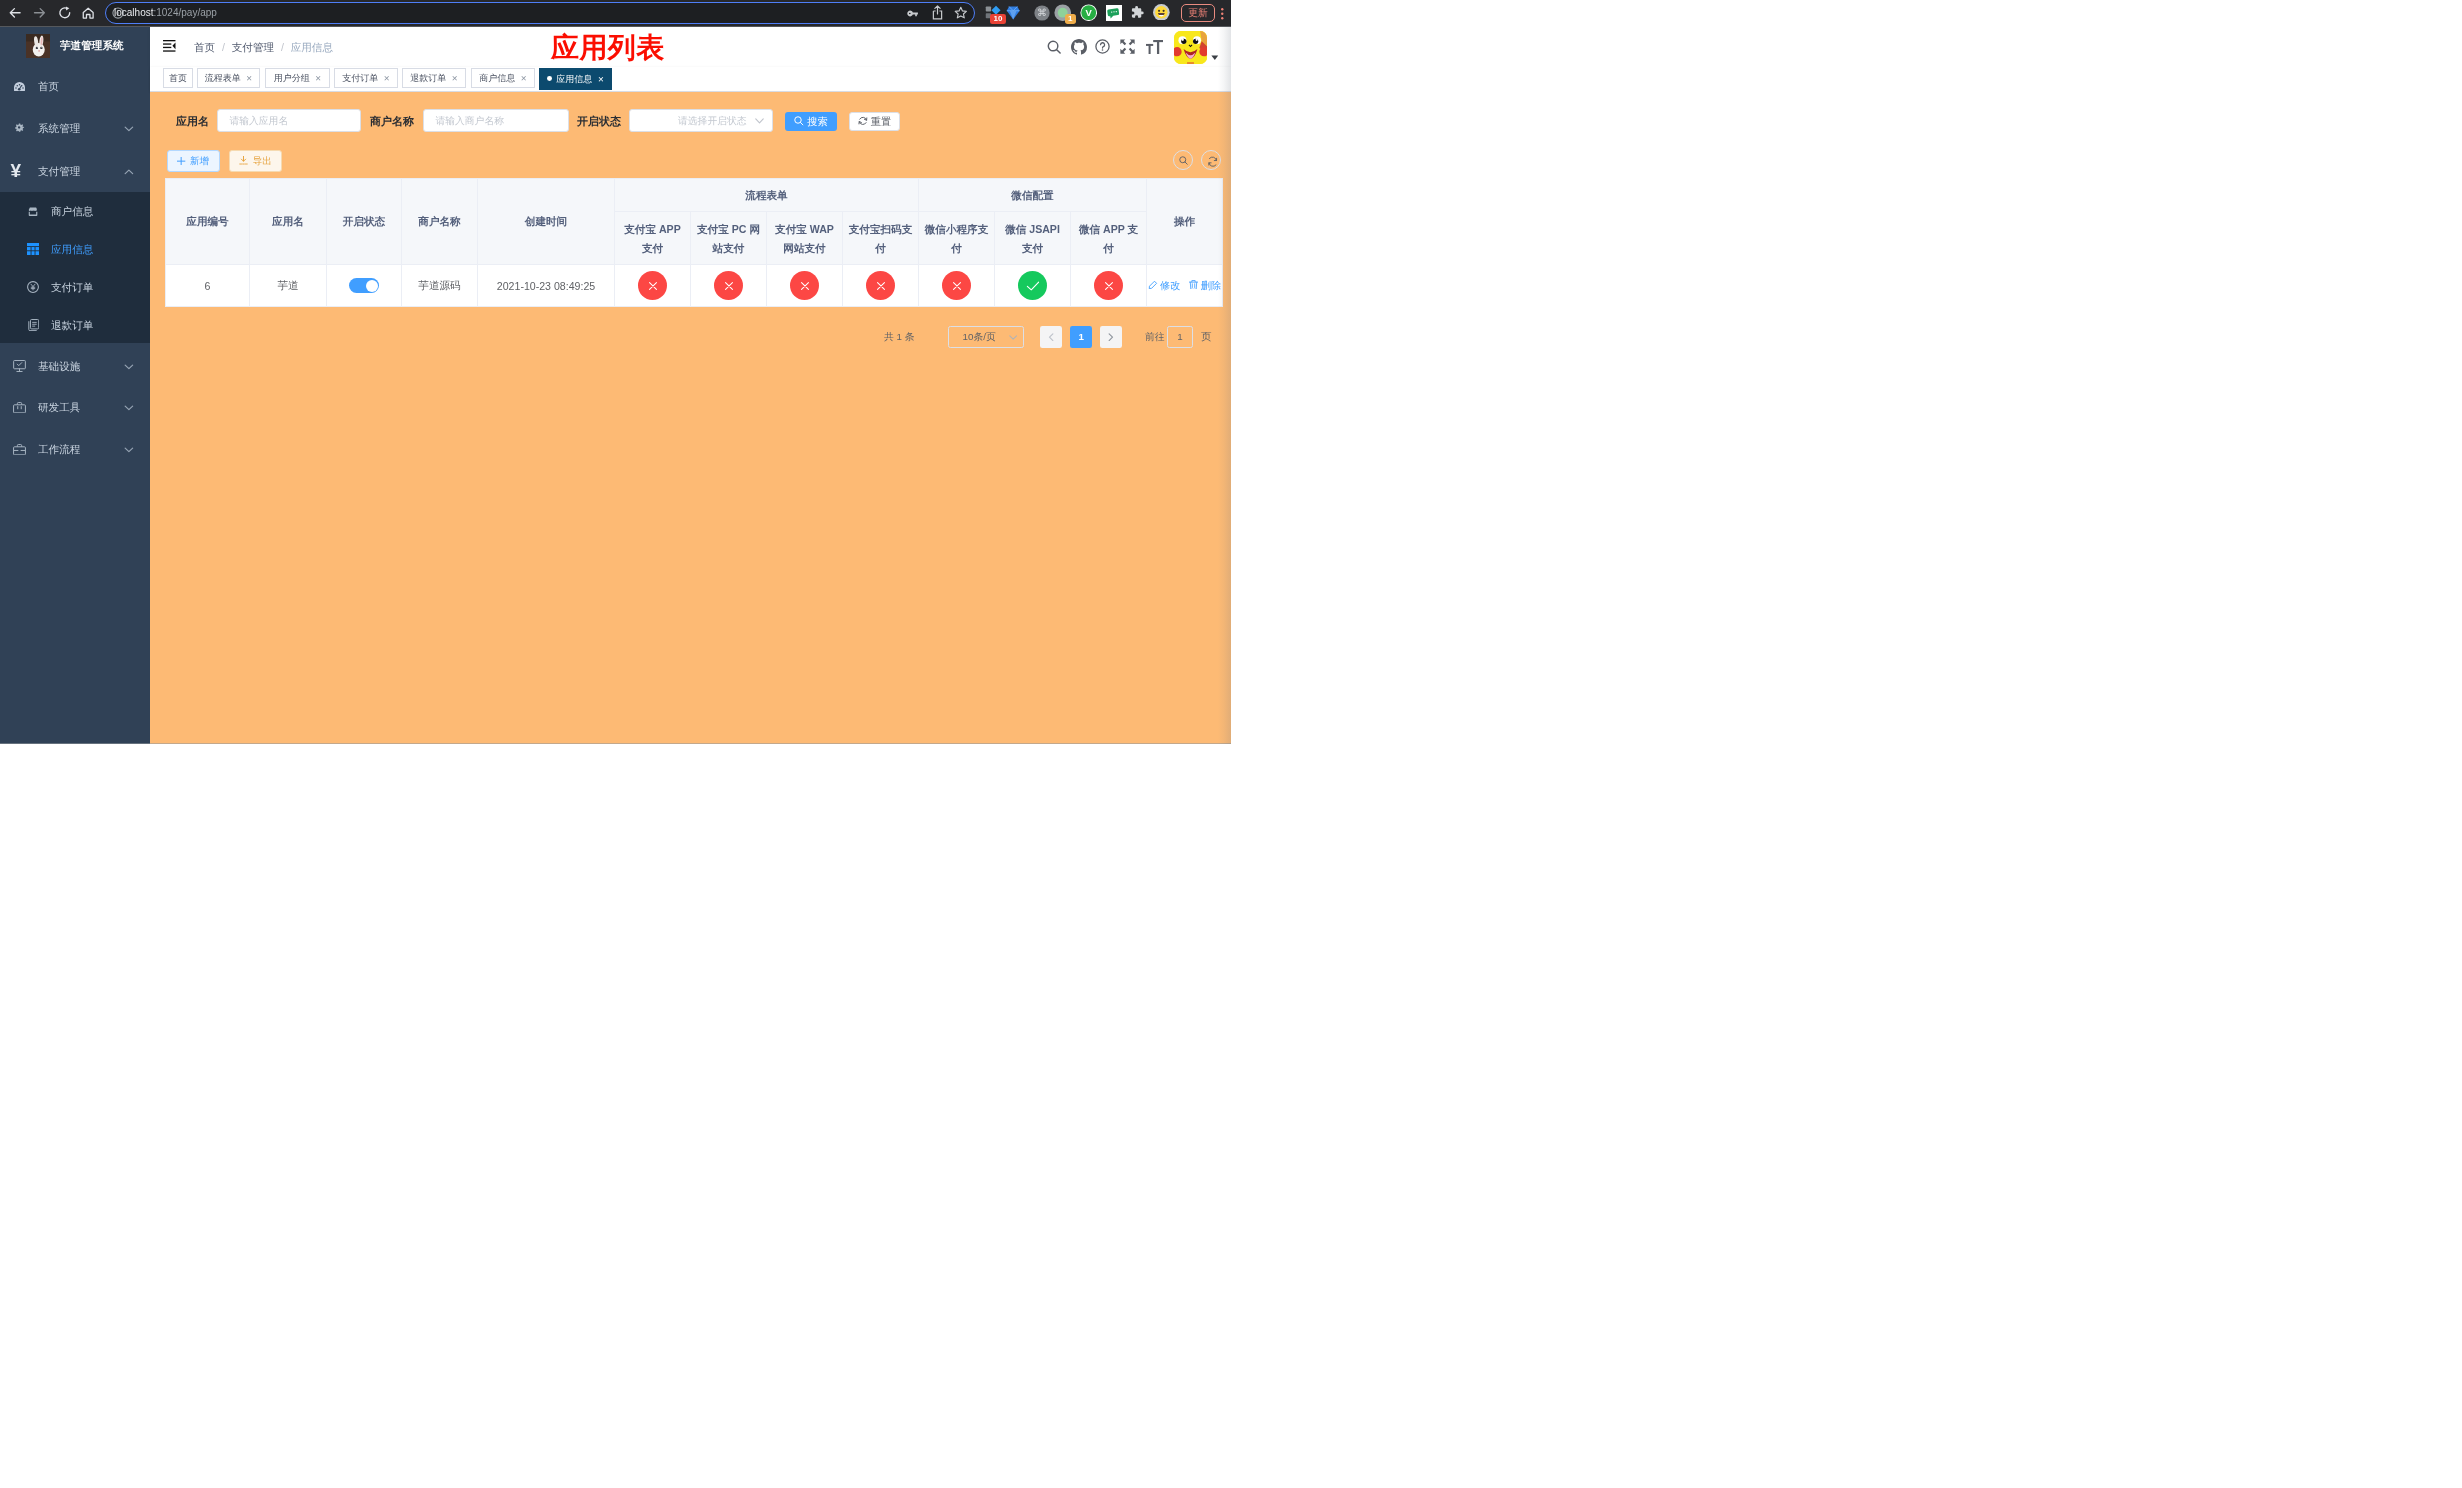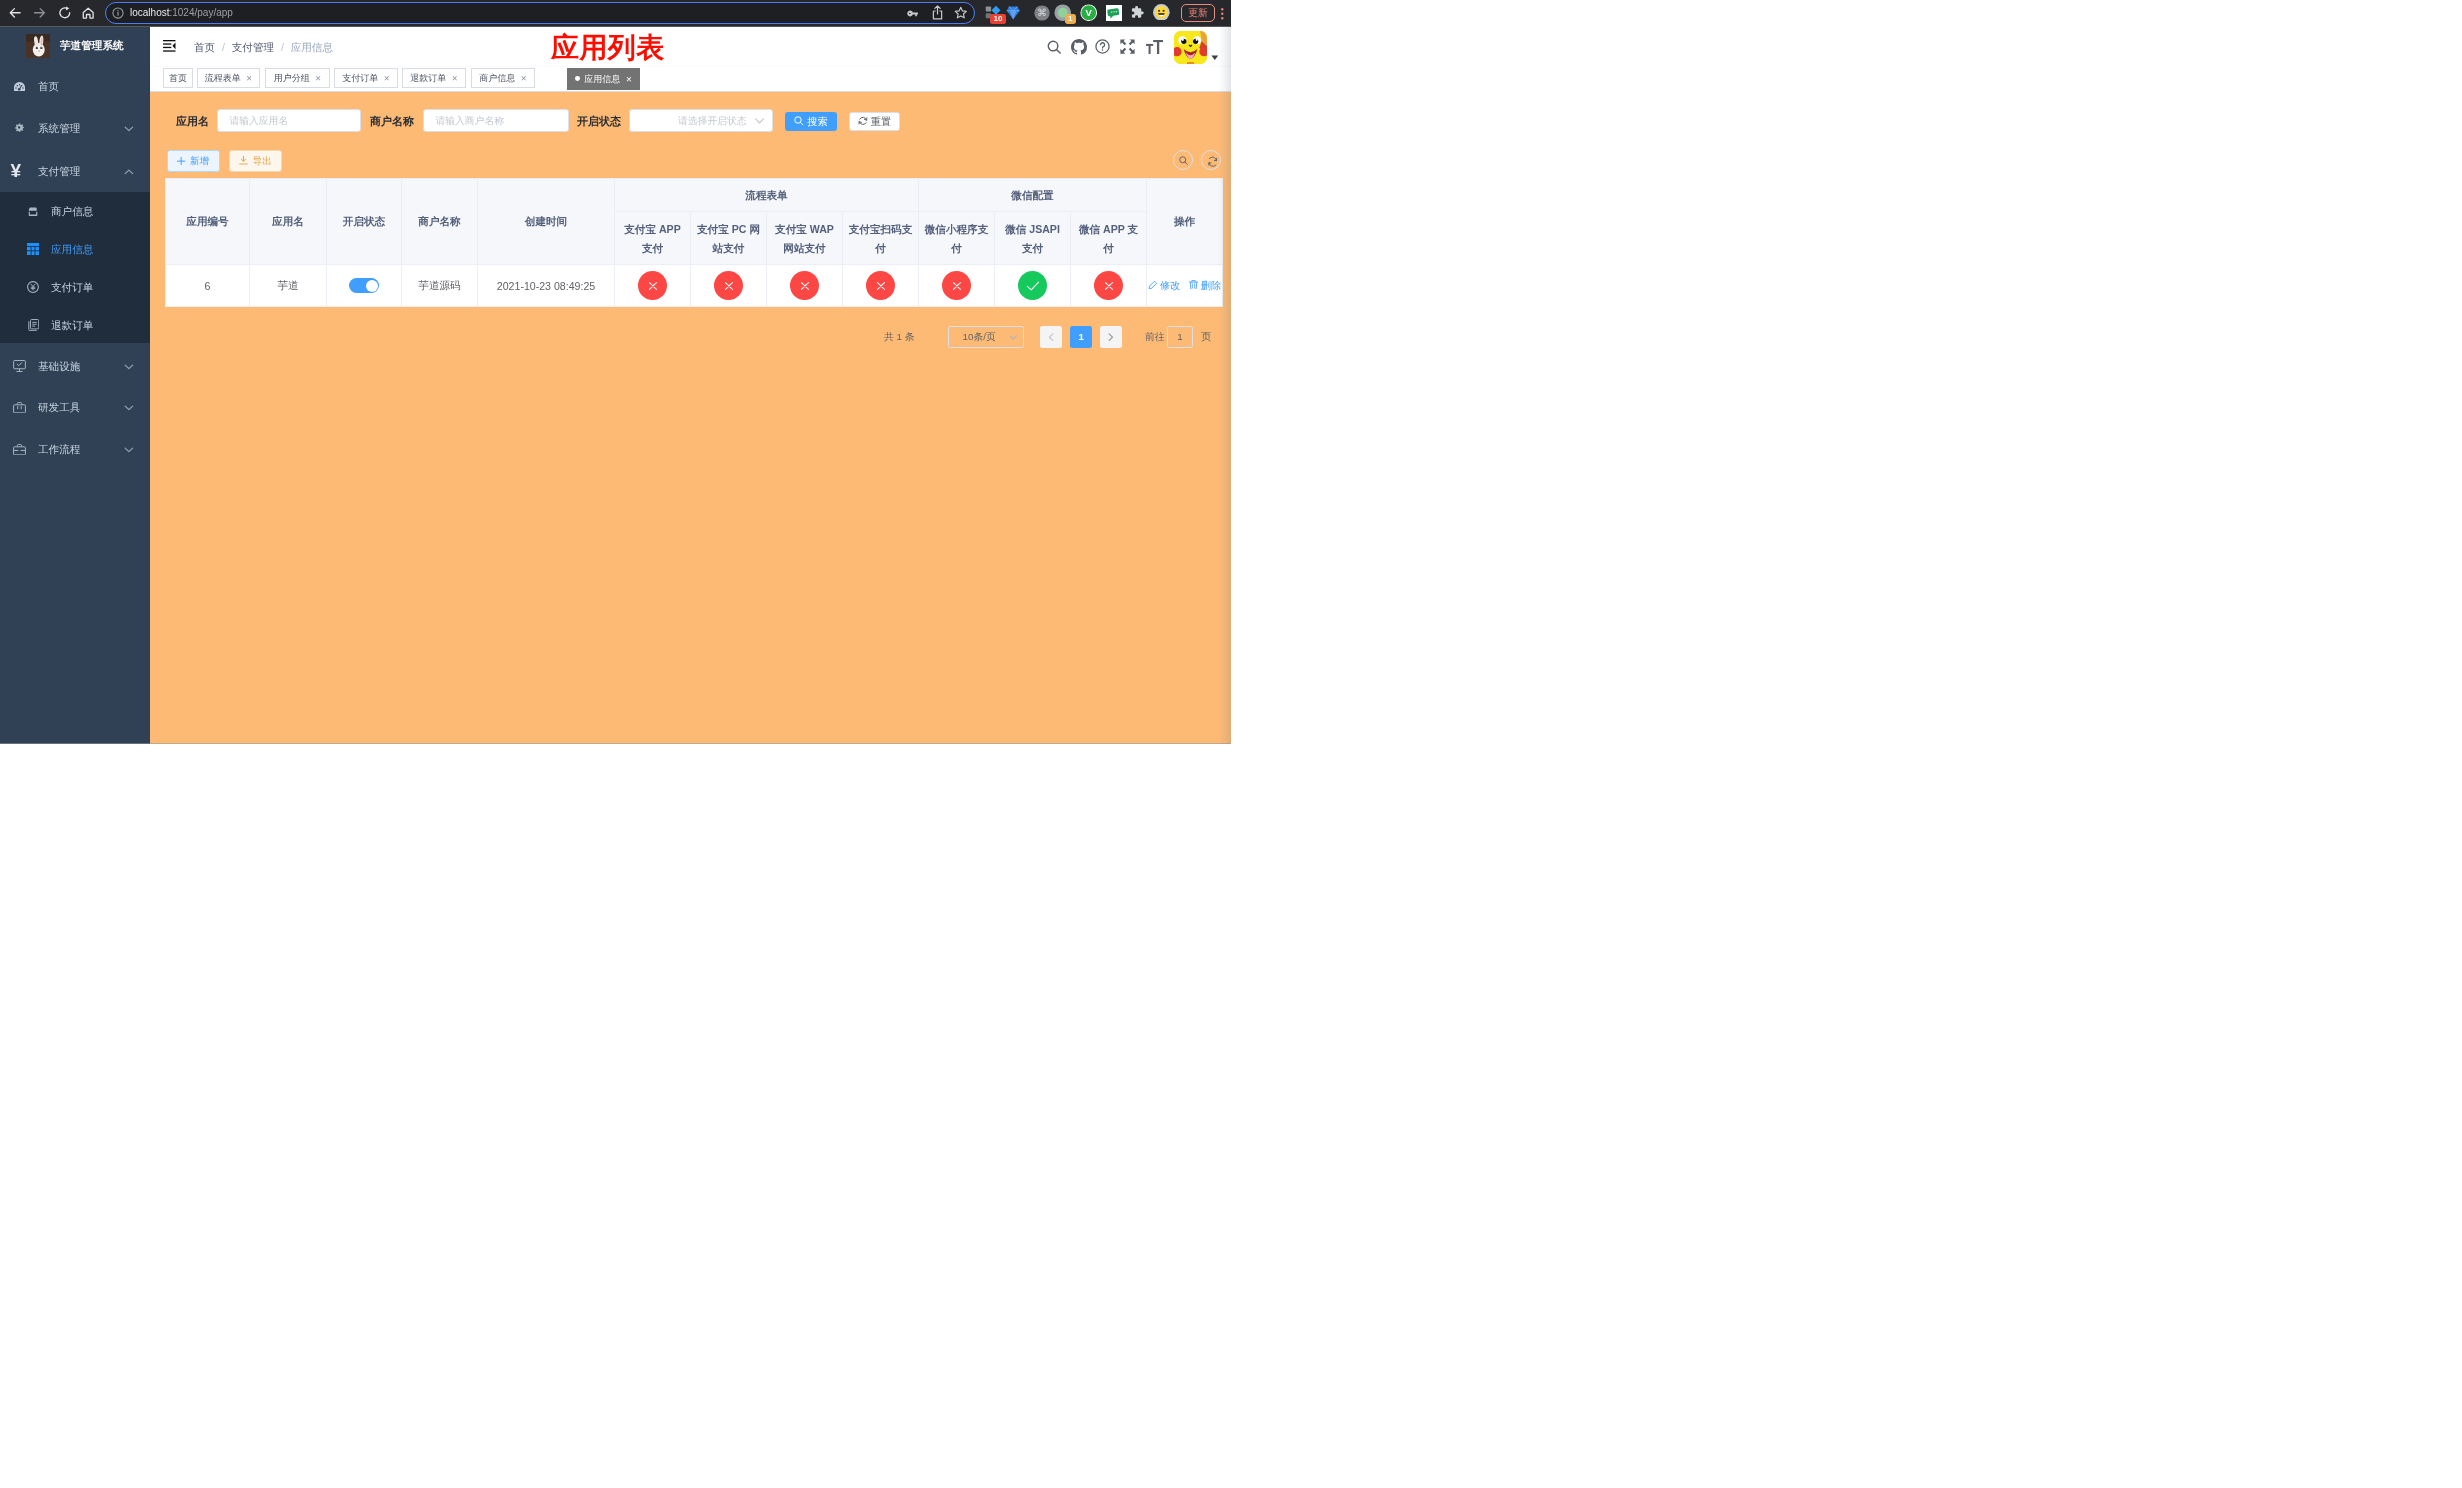--- a/index.html
+++ b/index.html
@@ -3,21 +3,21 @@
 <meta charset="utf-8">
 <style>
 * { margin:0; padding:0; box-sizing:border-box; }
 html,body { width:1231px; height:744px; overflow:hidden; }
 body { font-family:"Liberation Sans", sans-serif; background:#fff; position:relative; }
 .abs { position:absolute; }
 
 #chrome { position:absolute; left:0; top:0; width:1231px; height:27px; background:#27282b; }
 #chrome .botline { position:absolute; left:0; bottom:0; width:100%; height:1.1px; background:#55585c; }
 #pill { position:absolute; left:105px; top:1.9px; width:870px; height:22.3px; border-radius:11.4px; background:#1d1f22; border:1.9px solid #4e7ef7; }
-#urltxt { position:absolute; left:130px; top:0; height:39px; line-height:26.5px; font-size:10px; color:#e8eaed; }
+#urltxt { position:absolute; left:114px; top:0; height:39px; line-height:26.5px; font-size:10px; color:#e8eaed; }
 #urltxt .dim { color:#9aa0a6; }
 .cicon { position:absolute; top:0; }
 
 #sidebar { position:absolute; left:0; top:27px; width:150px; height:717px; background:#304156; }
 #logo { position:absolute; left:26px; top:6.8px; width:24px; height:24px; overflow:hidden; }
 #logotitle { position:absolute; left:60px; top:12px; font-size:10.6px; font-weight:bold; color:#fff; }
 .mitem { position:absolute; left:0; width:150px; height:42px; }
 .mitem .txt { position:absolute; left:38px; top:0; height:42px; line-height:42px; font-size:10.6px; color:#c9d4e0; }
 .sub { position:absolute; left:0; top:165px; width:150px; height:151px; background:#1f2d3d; }
 .sitem { position:absolute; left:0; width:150px; height:38px; }
@@ -28,21 +28,21 @@
 #crumb { position:absolute; left:44px; top:0; height:40px; line-height:40px; font-size:10.6px; color:#515a6e; }
 #crumb .sep { color:#c0c4cc; padding:0 6.8px; }
 #crumb .last { color:#97a8be; }
 #bigred { position:absolute; left:401px; top:1.5px; font-size:28px; font-weight:bold; color:#fb0e01; letter-spacing:0.4px; }
 .nicon { position:absolute; top:0; }
 #avatar { position:absolute; left:1024px; top:3.8px; width:33px; height:33px; border-radius:6.8px; overflow:hidden; background:#f6e31c; }
 
 #tagsbar { position:absolute; left:150px; top:67px; width:1081px; height:24.6px; background:#fff; border-bottom:0.8px solid #d8dce5; box-shadow:0 0.8px 2.3px 0 rgba(0,0,0,.12), 0 0 2.3px 0 rgba(0,0,0,.04); }
 .tag { position:absolute; top:1.4px; height:19.3px; line-height:18px; border:0.8px solid #d8dce5; background:#fff; color:#495060; font-size:9px; padding:0; text-align:center; white-space:nowrap; }
 .tag .x { display:inline-block; font-size:7.6px; color:#8b94a1; margin-left:5.3px; }
-.tag.active { background:#737373; border:none; color:#fff; top:1.1px; height:22px; line-height:22px;margin-left:28px; }
+.tag.active { background:#0c4a6e; border:none; color:#fff; top:1.1px; height:22px; line-height:22px; }
 .tag.active .x { color:#fff; }
 .dot { display:inline-block; width:4.9px; height:4.9px; border-radius:50%; background:#fff; margin-right:4.5px; position:relative; top:-0.8px; }
 
 #main { position:absolute; left:150px; top:92px; width:1081px; height:653px; background:#fdba74; }
 .lbl { position:absolute; font-size:11px; font-weight:bold; color:#2b2e33; top:0; height:21px; line-height:22px; }
 .inp { position:absolute; top:-1.1px; height:23px; border:0.8px solid #dcdfe6; border-radius:3px; background:#fff; font-size:9.8px; color:#c3c8d0; line-height:21px; padding-left:11.4px; }
 .btn { position:absolute; top:0; height:21.6px; border-radius:3px; font-size:10.2px; text-align:center; }
 
 #tbl { position:absolute; left:15px; top:86px; width:1054px; }
 table { border-collapse:collapse; table-layout:fixed; width:1054px; }

